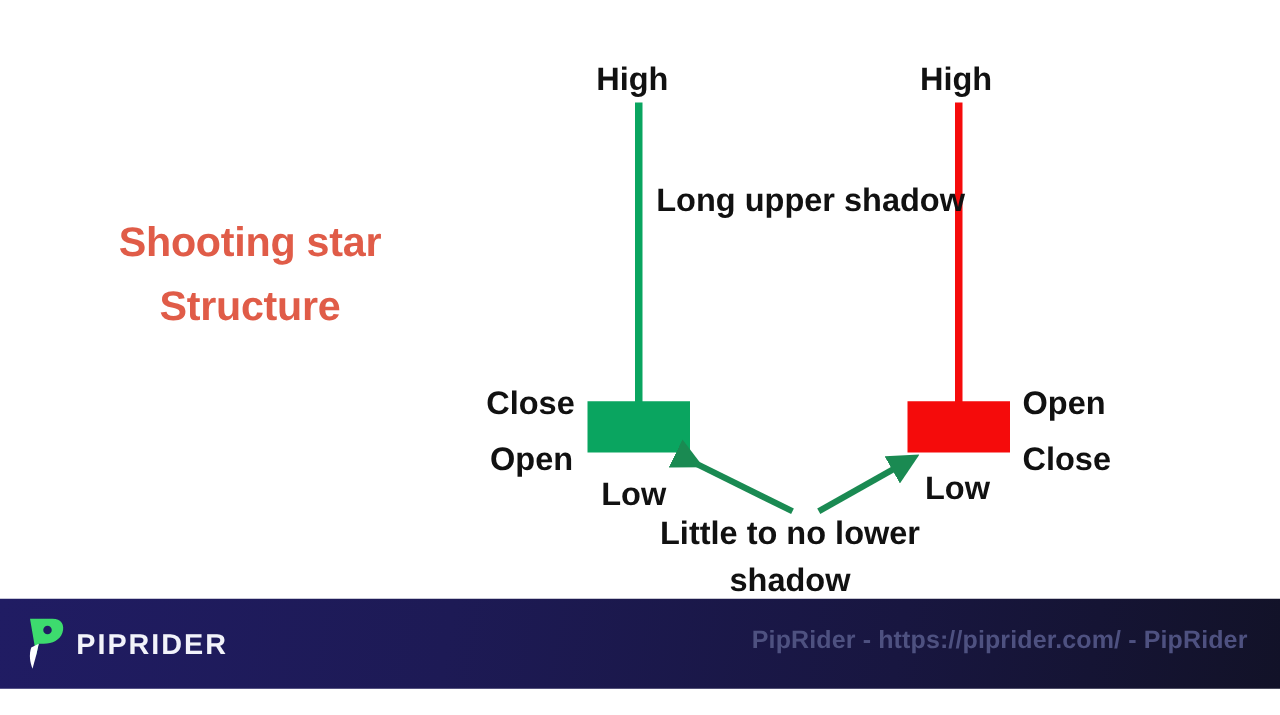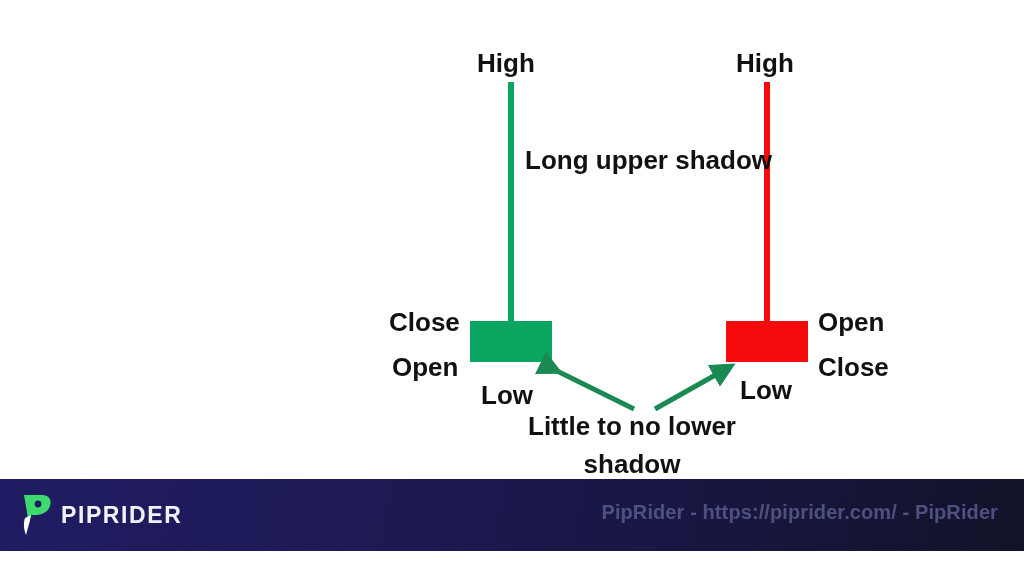--- a/index.html
+++ b/index.html
@@ -121,20 +121,22 @@
     letter-spacing: 0.1px;
     white-space: nowrap;
   }
 </style>
 </head>
 <body>
 
 <div id="stage">
 
   <div class="title">
+    <div>Shooting star</div>
+    <div>Structure</div>
   </div>
 
   <div class="wick wick-green"></div>
   <div class="body body-green"></div>
 
   <div class="wick wick-red"></div>
   <div class="body body-red"></div>
 
   <div class="lbl lbl-high-left">High</div>
   <div class="lbl lbl-close-left">Close</div>

